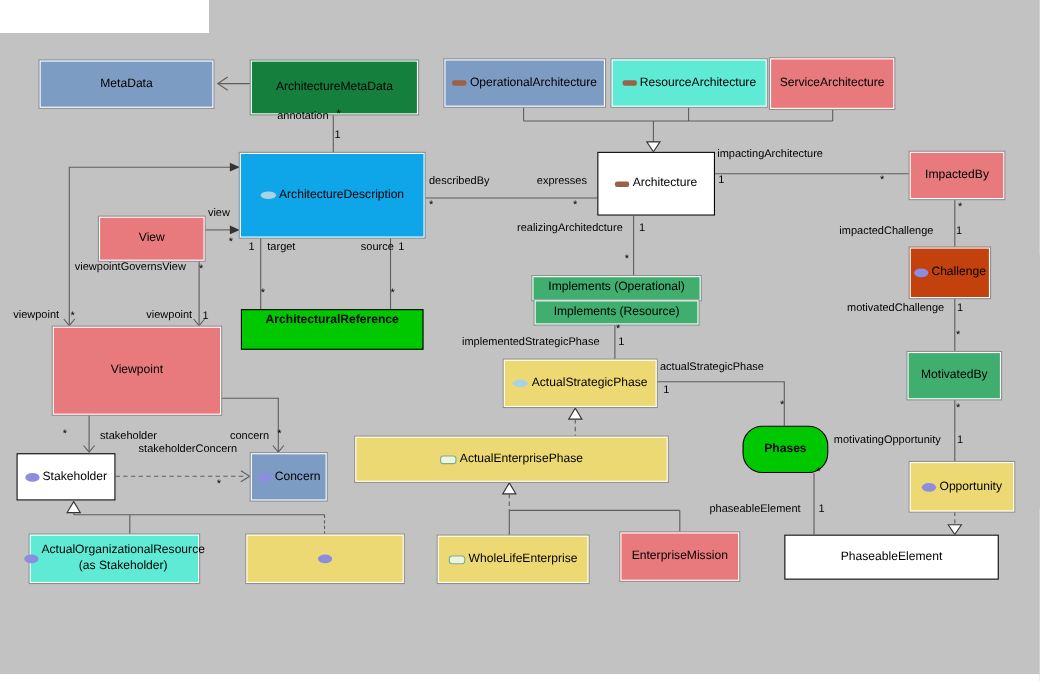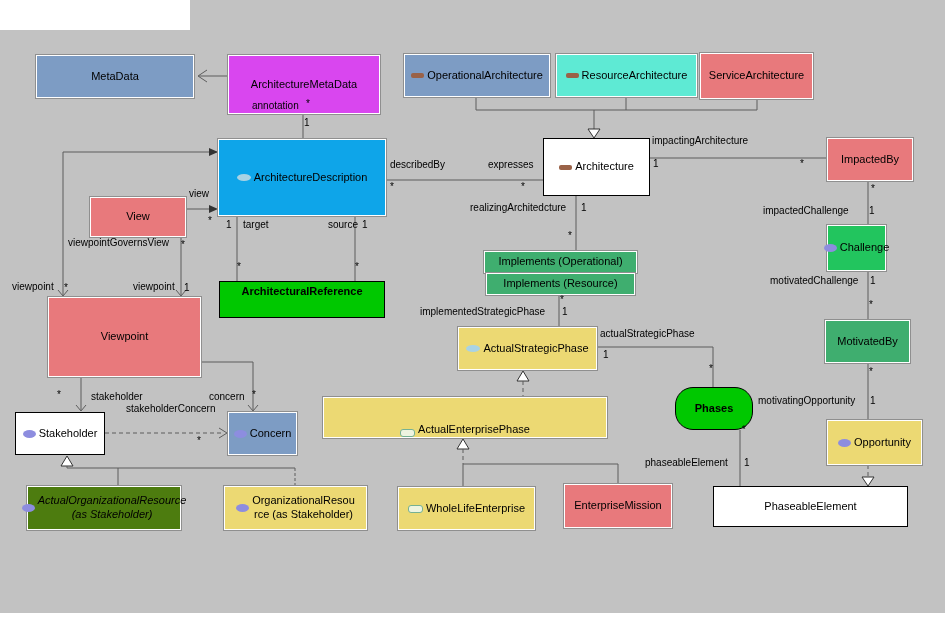--- a/index.html
+++ b/index.html
@@ -92,44 +92,43 @@
       <path d="M523,381 V397" stroke-dasharray="4,3"></path>
 
       <polygon points="463,439 457,449 469,449" fill="#ffffff" stroke="#333333"></polygon>
       <path d="M463,449 V464" stroke-dasharray="4,3"></path>
       <path d="M463,464 H618 M463,464 V487 M618,464 V484"></path>
     </g>
   </svg>
 
   <div id="nodes">
       <div class="node s-blue" style="left: 36px; top: 55px; width: 158px; height: 43px; background: rgb(125, 156, 196);"><span>MetaData</span></div>
-      <div class="node s-blue" style="left: 228px; top: 55px; width: 152px; height: 59px; background: #d946ef;"><span>ArchitectureMetaData</span></div>
+      <div class="node s-blue" style="left: 228px; top: 55px; width: 152px; height: 49px; background: #15803d;"><span>ArchitectureMetaData</span></div>
       <div class="node s-blue" style="left: 404px; top: 54px; width: 146px; height: 43px; background: rgb(125, 156, 196);"><span class="icon bar"></span><span>OperationalArchitecture</span></div>
       <div class="node s-blue" style="left: 556px; top: 54px; width: 141px; height: 43px; background: #5eead4;"><span class="icon bar"></span><span>ResourceArchitecture</span></div>
       <div class="node s-pink" style="left: 700px; top: 53px; width: 113px; height: 46px; background: rgb(232, 121, 124);"><span>ServiceArchitecture</span></div>
       <div class="node s-blue" style="left: 218px; top: 139px; width: 168px; height: 77px; background: #0ea5e9;"><span class="icon cloud"></span><span>ArchitectureDescription</span></div>
       <div class="node s-pink" style="left: 90px; top: 197px; width: 96px; height: 40px; background: rgb(232, 121, 124);"><span>View</span></div>
       <div class="node s-white" style="left: 543px; top: 138px; width: 107px; height: 58px; background: rgb(255, 255, 255);"><span class="icon bar"></span><span>Architecture</span></div>
       <div class="node s-pink" style="left: 827px; top: 138px; width: 86px; height: 43px; background: rgb(232, 121, 124);"><span>ImpactedBy</span></div>
-      <div class="node s-yellow" style="left: 827px; top: 225px; width: 59px; height: 46px; background: #22c55e;"><span class="icon ellipse"></span><span>Challenge</span></div>
+      <div class="node s-yellow" style="left: 827px; top: 225px; width: 73px; height: 46px; background: #c2410c;"><span class="icon ellipse"></span><span>Challenge</span></div>
       <div class="node s-greenBright bold vtop" style="left: 219px; top: 281px; width: 166px; height: 37px; background: rgb(0, 200, 0);"><span>ArchitecturalReference</span></div>
       <div class="node s-green" style="left: 484px; top: 251px; width: 153px; height: 22px; background: rgb(63, 174, 111);"><span>Implements (Operational)</span></div>
       <div class="node s-green" style="left: 486px; top: 273px; width: 149px; height: 22px; background: rgb(63, 174, 111);"><span>Implements (Resource)</span></div>
       <div class="node s-pink" style="left: 48px; top: 297px; width: 153px; height: 80px; background: rgb(232, 121, 124);"><span>Viewpoint</span></div>
       <div class="node s-yellow" style="left: 458px; top: 327px; width: 139px; height: 43px; background: rgb(236, 217, 115);"><span class="icon cloud"></span><span>ActualStrategicPhase</span></div>
       <div class="node s-green" style="left: 825px; top: 320px; width: 85px; height: 43px; background: rgb(63, 174, 111);"><span>MotivatedBy</span></div>
       <div class="node s-greenBright bold" style="left: 675px; top: 387px; width: 78px; height: 43px; background: rgb(0, 200, 0); border-radius: 18px;"><span>Phases</span></div>
-      <div class="node s-yellow" style="left: 323px; top: 397px; width: 284px; height: 41px; background: rgb(236, 217, 115); align-items: flex-end;"><span class="icon roundrect"></span><span>ActualEnterprisePhase</span></div>
+      <div class="node s-yellow" style="left: 323px; top: 397px; width: 284px; height: 41px; background: rgb(236, 217, 115);"><span class="icon roundrect"></span><span>ActualEnterprisePhase</span></div>
       <div class="node s-yellow" style="left: 827px; top: 420px; width: 95px; height: 45px; background: rgb(236, 217, 115);"><span class="icon ellipse"></span><span>Opportunity</span></div>
       <div class="node s-white" style="left: 15px; top: 412px; width: 90px; height: 43px; background: rgb(255, 255, 255);"><span class="icon ellipse"></span><span>Stakeholder</span></div>
       <div class="node s-blue" style="left: 228px; top: 412px; width: 69px; height: 43px; background: rgb(125, 156, 196);"><span class="icon ellipse"></span><span>Concern</span></div>
-      <div class="node s-yellow" style="left: 27px; top: 486px; width: 154px; height: 44px; background: #4d7c0f; font-style: italic;"><span class="icon ellipse"></span><span>ActualOrganizationalResource
+      <div class="node s-yellow" style="left: 27px; top: 486px; width: 154px; height: 44px; background: #5eead4;"><span class="icon ellipse"></span><span>ActualOrganizationalResource
 (as Stakeholder)</span></div>
-      <div class="node s-yellow" style="left: 224px; top: 486px; width: 143px; height: 44px; background: rgb(236, 217, 115);"><span class="icon ellipse"></span><span>OrganizationalResou
-rce (as Stakeholder)</span></div>
+      <div class="node s-yellow" style="left: 224px; top: 486px; width: 143px; height: 44px; background: rgb(236, 217, 115);"><span class="icon ellipse"></span></div>
       <div class="node s-yellow" style="left: 398px; top: 487px; width: 137px; height: 43px; background: rgb(236, 217, 115);"><span class="icon roundrect"></span><span>WholeLifeEnterprise</span></div>
       <div class="node s-pink" style="left: 564px; top: 484px; width: 108px; height: 44px; background: rgb(232, 121, 124);"><span>EnterpriseMission</span></div>
       <div class="node s-white" style="left: 713px; top: 486px; width: 195px; height: 41px; background: rgb(255, 255, 255);"><span>PhaseableElement</span></div>
       <span class="elabel" style="left: 252px; top: 100px;">annotation</span>
       <span class="elabel" style="left: 306px; top: 98px;">*</span>
       <span class="elabel" style="left: 304px; top: 117px;">1</span>
       <span class="elabel" style="left: 189px; top: 188px;">view</span>
       <span class="elabel" style="left: 208px; top: 215px;">*</span>
       <span class="elabel" style="left: 68px; top: 237px;">viewpointGovernsView</span>
       <span class="elabel" style="left: 181px; top: 239px;">*</span>

